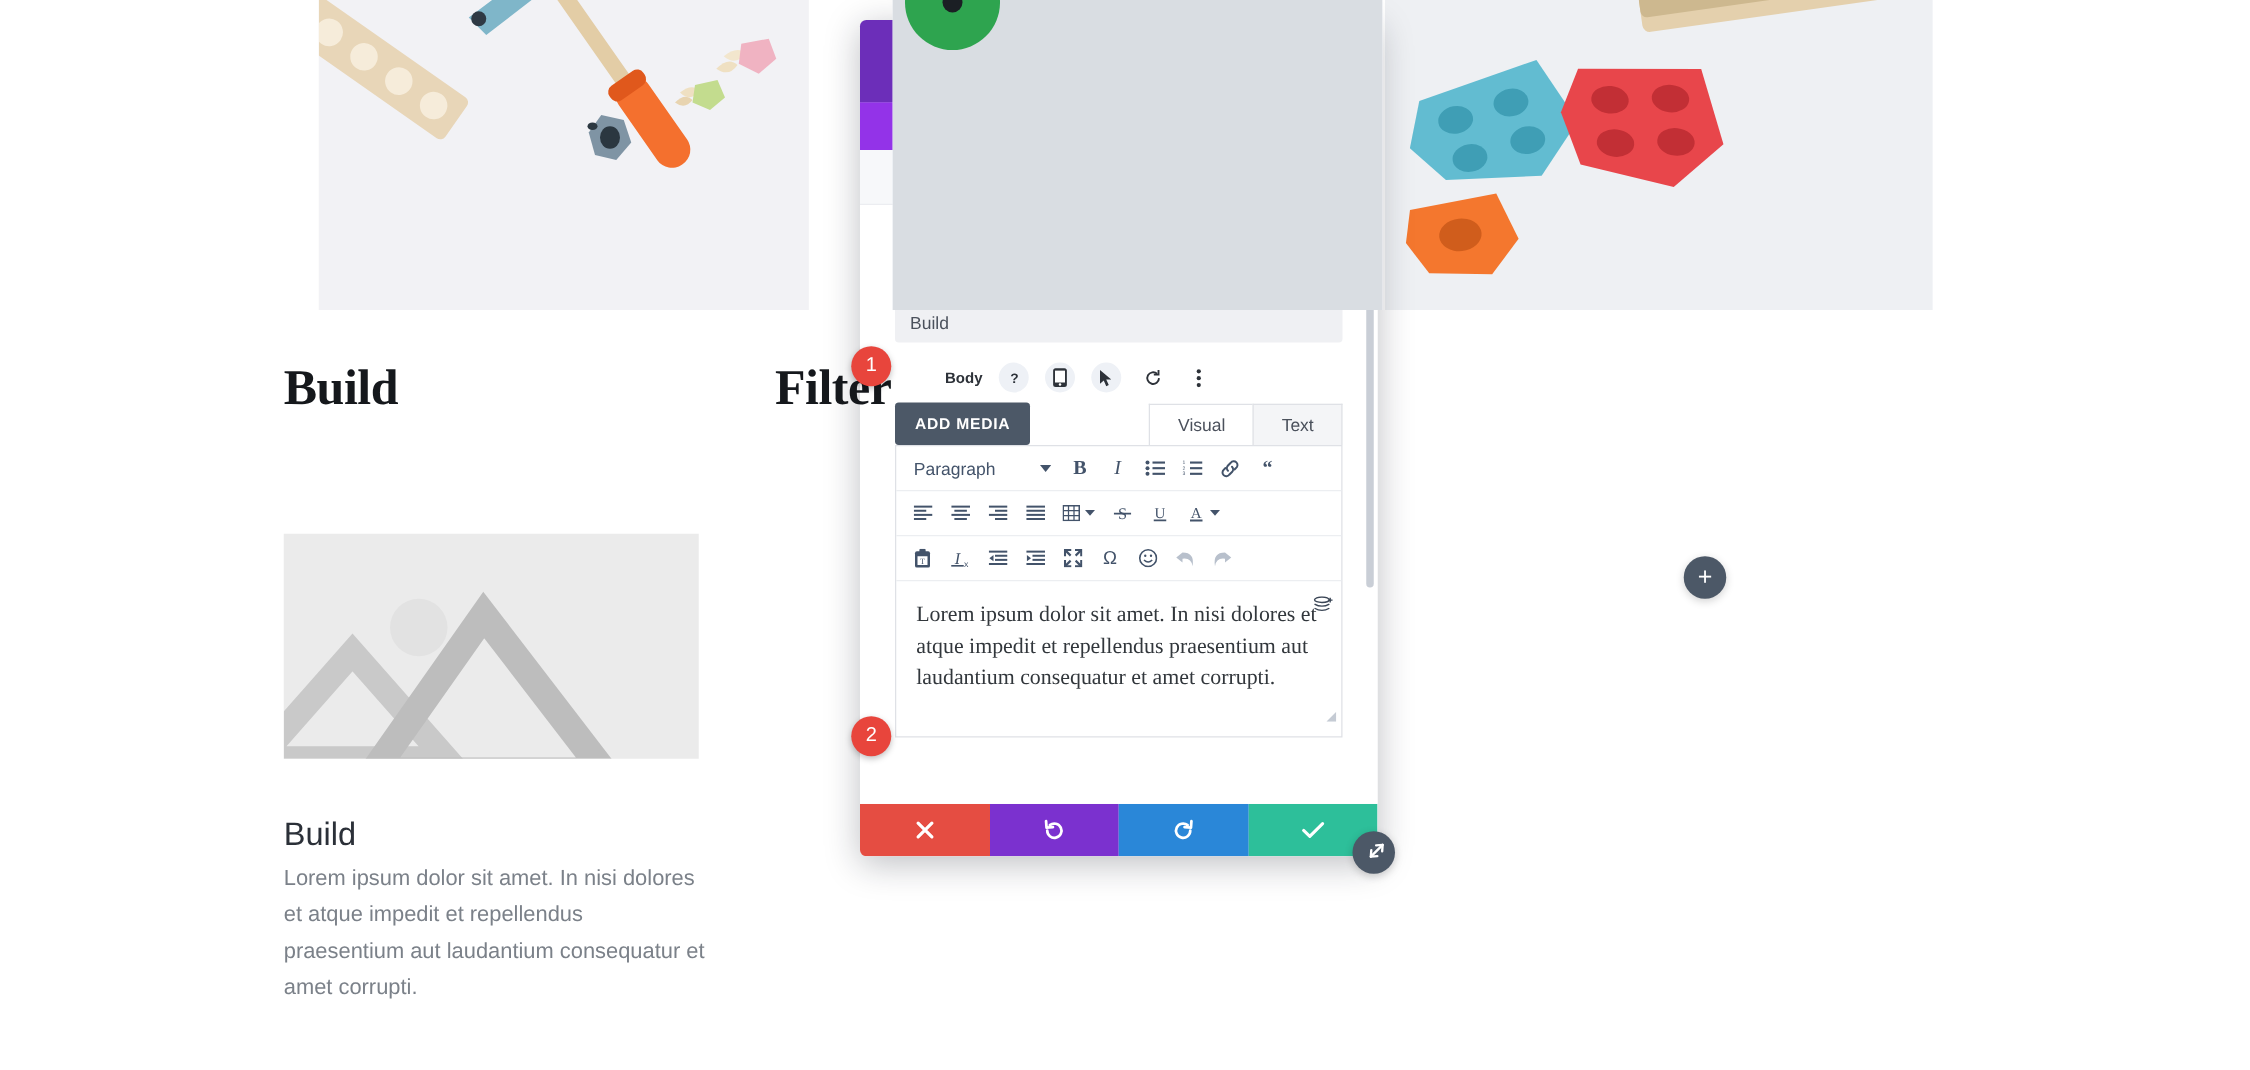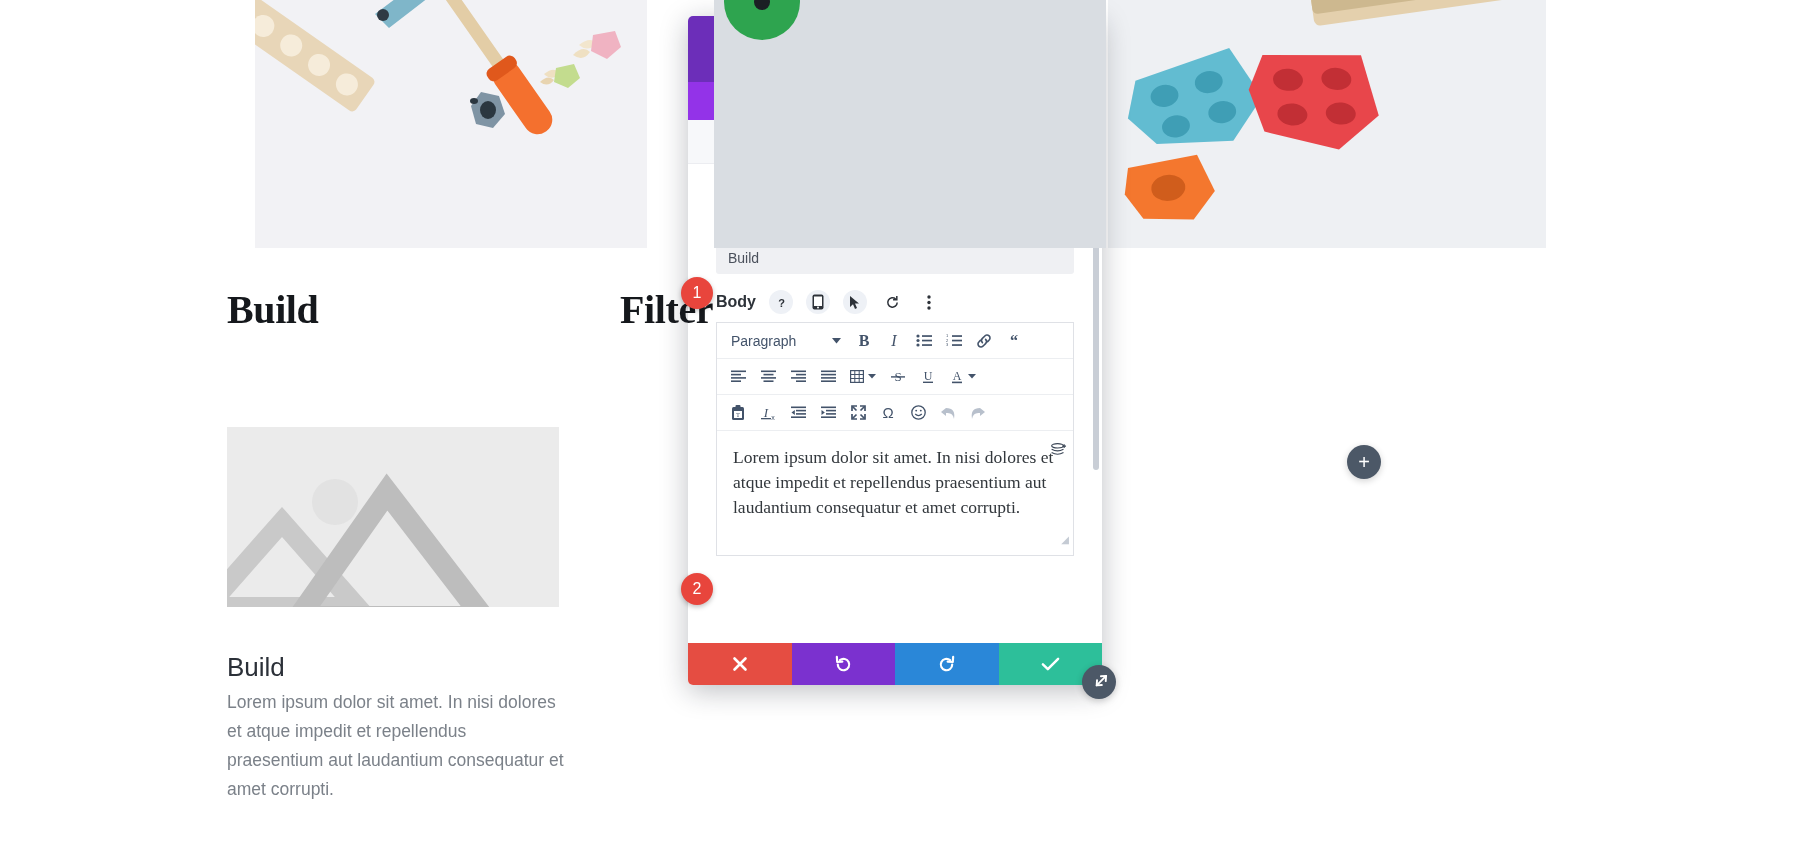--- a/index.html
+++ b/index.html
@@ -139,21 +139,21 @@
     display:block; margin: 0 28px; width: calc(100% - 56px);
     background: #eff0f3; border: none; border-radius: 3px;
     height: 32px; padding: 0 12px; font-size: 14px; color: #4b515c;
     outline: none; font-family: "Liberation Sans", sans-serif;
   }
 
   .body-row {
     display:flex; align-items:center; gap: 13px;
     padding: 16px 28px 8px 28px;
   }
-  .body-row .lbl { font-size: 16px; font-weight: 700; color: #2d3239; }
+  .body-row .lbl { font-size: 12px; font-weight: 700; color: #2d3239; margin-left: 40px; }
   .chip {
     width: 24px; height: 24px; border-radius: 50%;
     display:flex; align-items:center; justify-content:center;
     cursor: pointer;
   }
   .chip.hl { background: #eef1f6; }
 
   .editor-wrap { margin: 0 28px; }
   .editor-top {
     display:flex; align-items:flex-end; justify-content:space-between;
@@ -460,20 +460,27 @@
           <span class="chip">
             <svg width="4" height="15" viewBox="0 0 4 15">
               <circle cx="2" cy="2" r="1.7" fill="#2d3239"></circle>
               <circle cx="2" cy="7.5" r="1.7" fill="#2d3239"></circle>
               <circle cx="2" cy="13" r="1.7" fill="#2d3239"></circle>
             </svg>
           </span>
         </div>
 
         <div class="editor-wrap">
+          <div class="editor-top">
+            <button class="add-media">ADD MEDIA</button>
+            <div class="vt-tabs">
+              <div class="vt-tab active">Visual</div>
+              <div class="vt-tab">Text</div>
+            </div>
+          </div>
 
           <div class="tinymce">
 
             <div class="tb-row">
               <div class="tb-select">
                 <span>Paragraph</span>
                 <svg width="9" height="6" viewBox="0 0 9 6">
                   <path d="M0 0 L4.5 5.5 L9 0 Z" fill="#43536a"></path>
                 </svg>
               </div>

